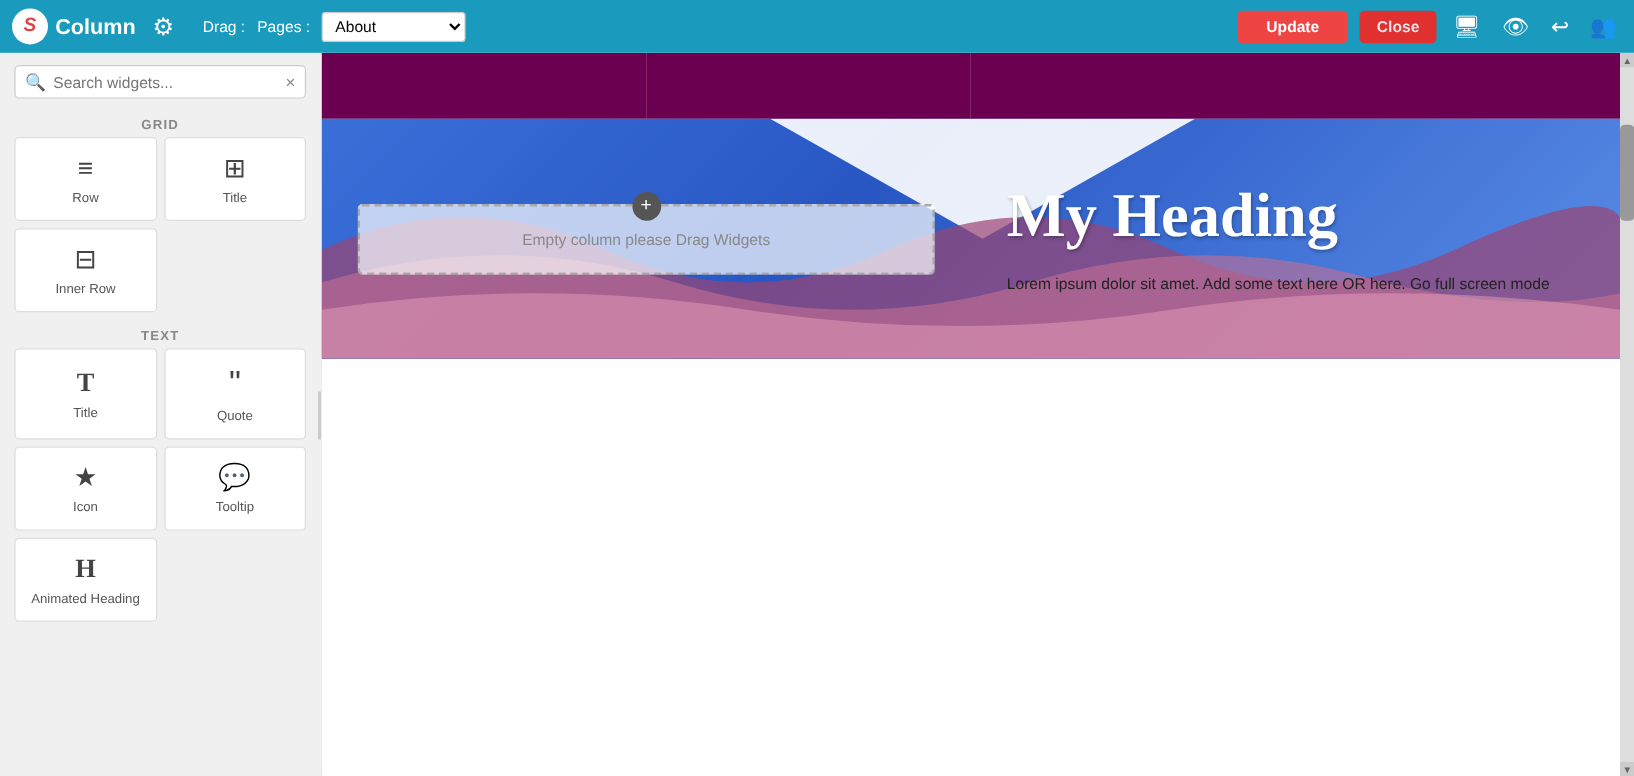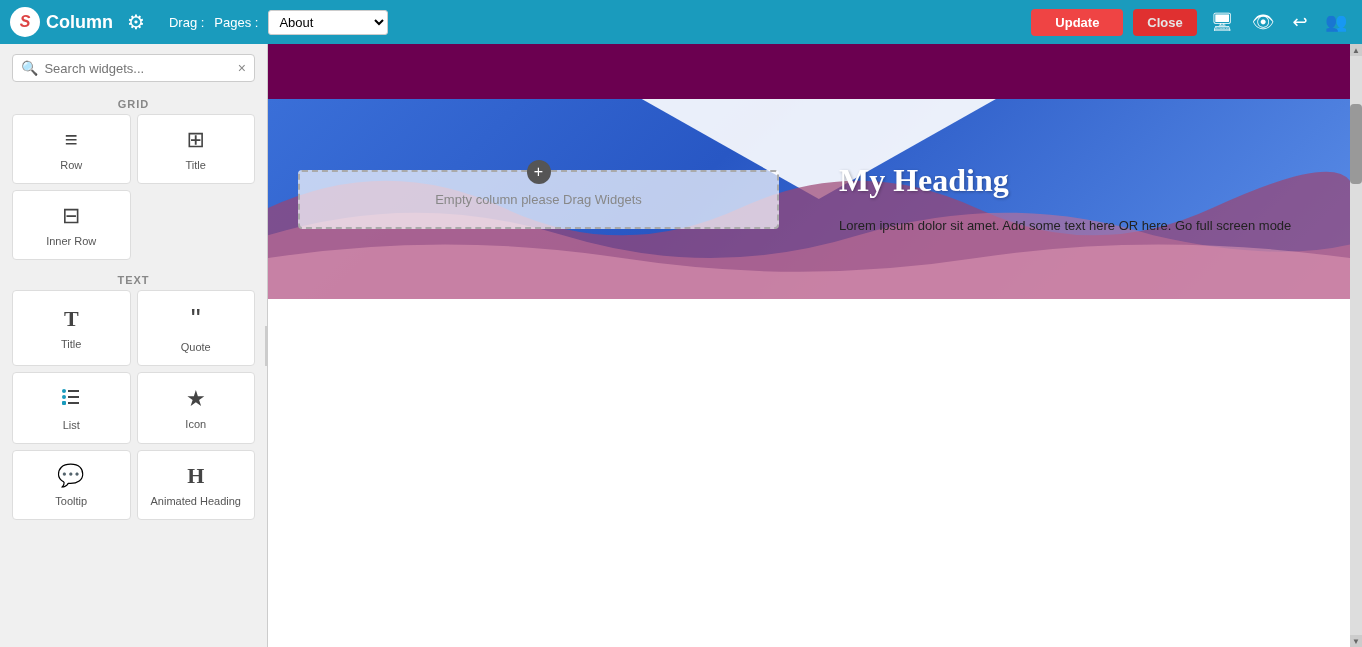--- a/index.html
+++ b/index.html
@@ -255,21 +255,21 @@
       color: white;
       border-radius: 50%;
       display: flex;
       align-items: center;
       justify-content: center;
       font-size: 16px;
       cursor: pointer;
     }
     .hero-heading {
       color: white;
-      font-size: 32px;
+      font-size: 52px;
       font-weight: 900;
       font-family: Georgia, serif;
       line-height: 1.1;
       text-shadow: 1px 1px 3px rgba(0,0,0,0.3);
     }
     .hero-text {
       color: #222;
       font-size: 13px;
       line-height: 1.5;
       margin-top: 18px;
@@ -369,33 +369,20 @@
     <div class="widget-grid">
       <div class="widget-item">
         <span class="widget-icon" style="font-weight:bold; font-family:serif;">T</span>
         <span class="widget-label">Title</span>
       </div>
       <div class="widget-item">
         <span class="widget-icon" style="font-size:28px;">"</span>
         <span class="widget-label">Quote</span>
       </div>
       <div class="widget-item">
-        <span class="widget-icon">
-          <svg width="22" height="22" viewBox="0 0 22 22" fill="none">
-            <circle cx="4" cy="6" r="2" fill="#1a9bbd"></circle>
-            <line x1="8" y1="6" x2="19" y2="6" stroke="#444" stroke-width="2"></line>
-            <circle cx="4" cy="12" r="2" fill="#1a9bbd"></circle>
-            <line x1="8" y1="12" x2="19" y2="12" stroke="#444" stroke-width="2"></line>
-            <rect x="2" y="16" width="4" height="4" fill="#1a9bbd" rx="1"></rect>
-            <line x1="8" y1="18" x2="19" y2="18" stroke="#444" stroke-width="2"></line>
-          </svg>
-        </span>
-        <span class="widget-label">List</span>
-      </div>
-      <div class="widget-item">
         <span class="widget-icon">★</span>
         <span class="widget-label">Icon</span>
       </div>
       <div class="widget-item">
         <span class="widget-icon">💬</span>
         <span class="widget-label">Tooltip</span>
       </div>
       <div class="widget-item">
         <span class="widget-icon" style="font-size:22px; font-weight:bold; font-family:serif;">H</span>
         <span class="widget-label">Animated Heading</span>

